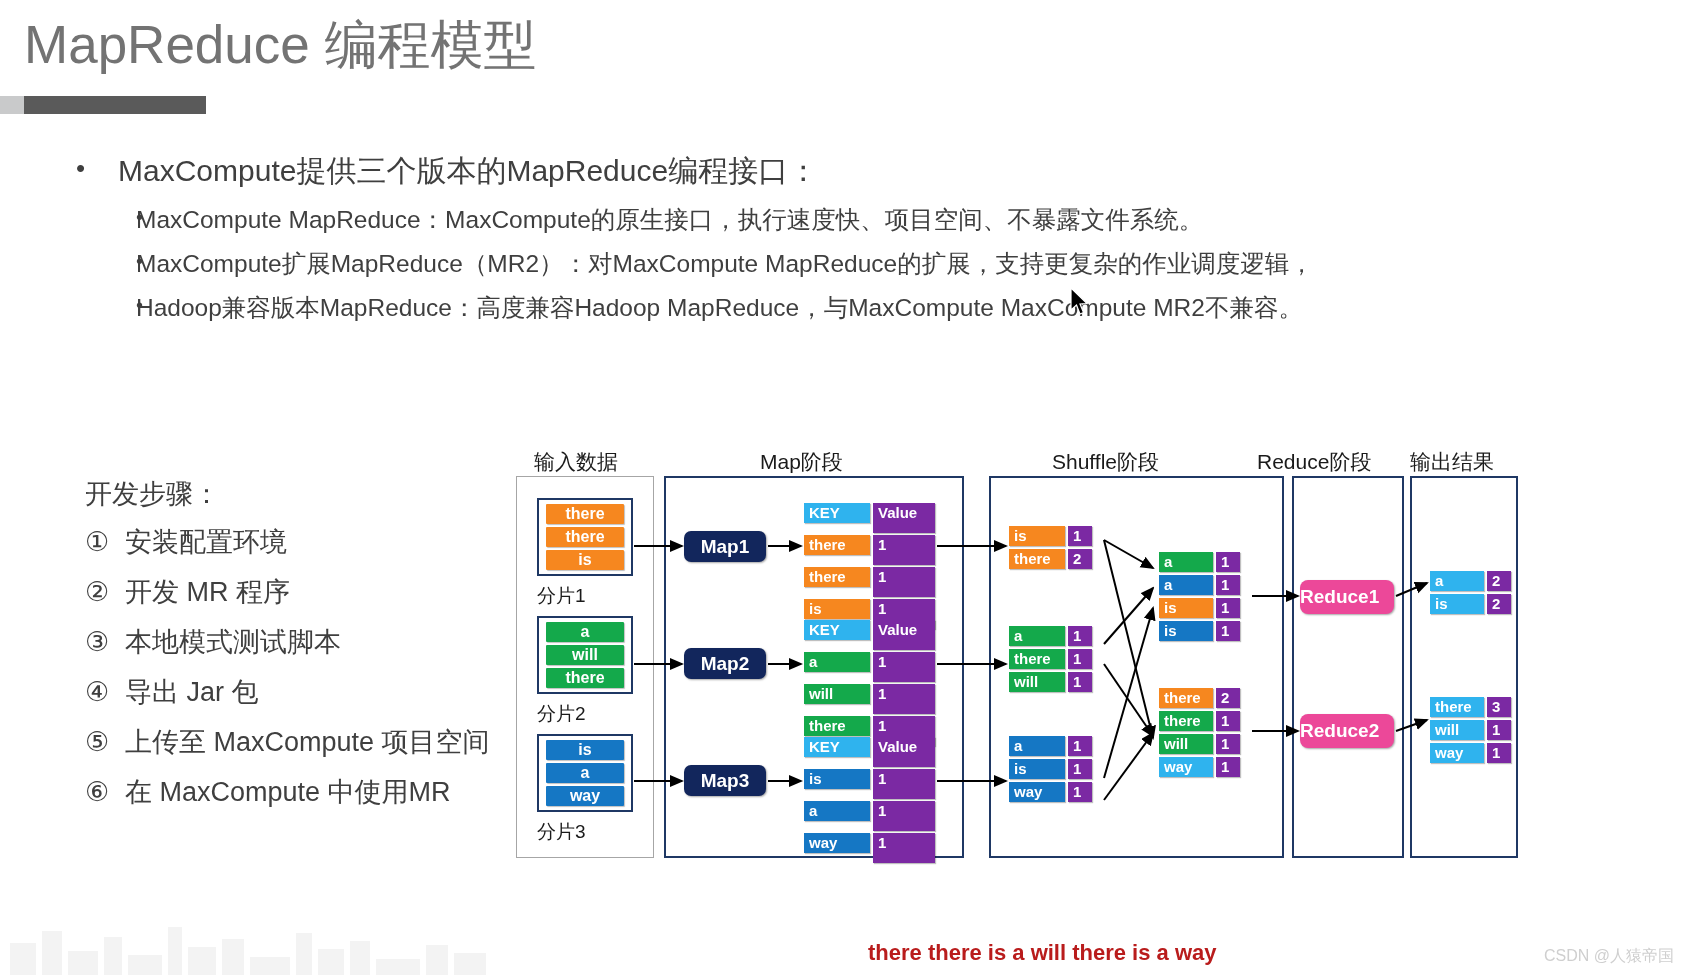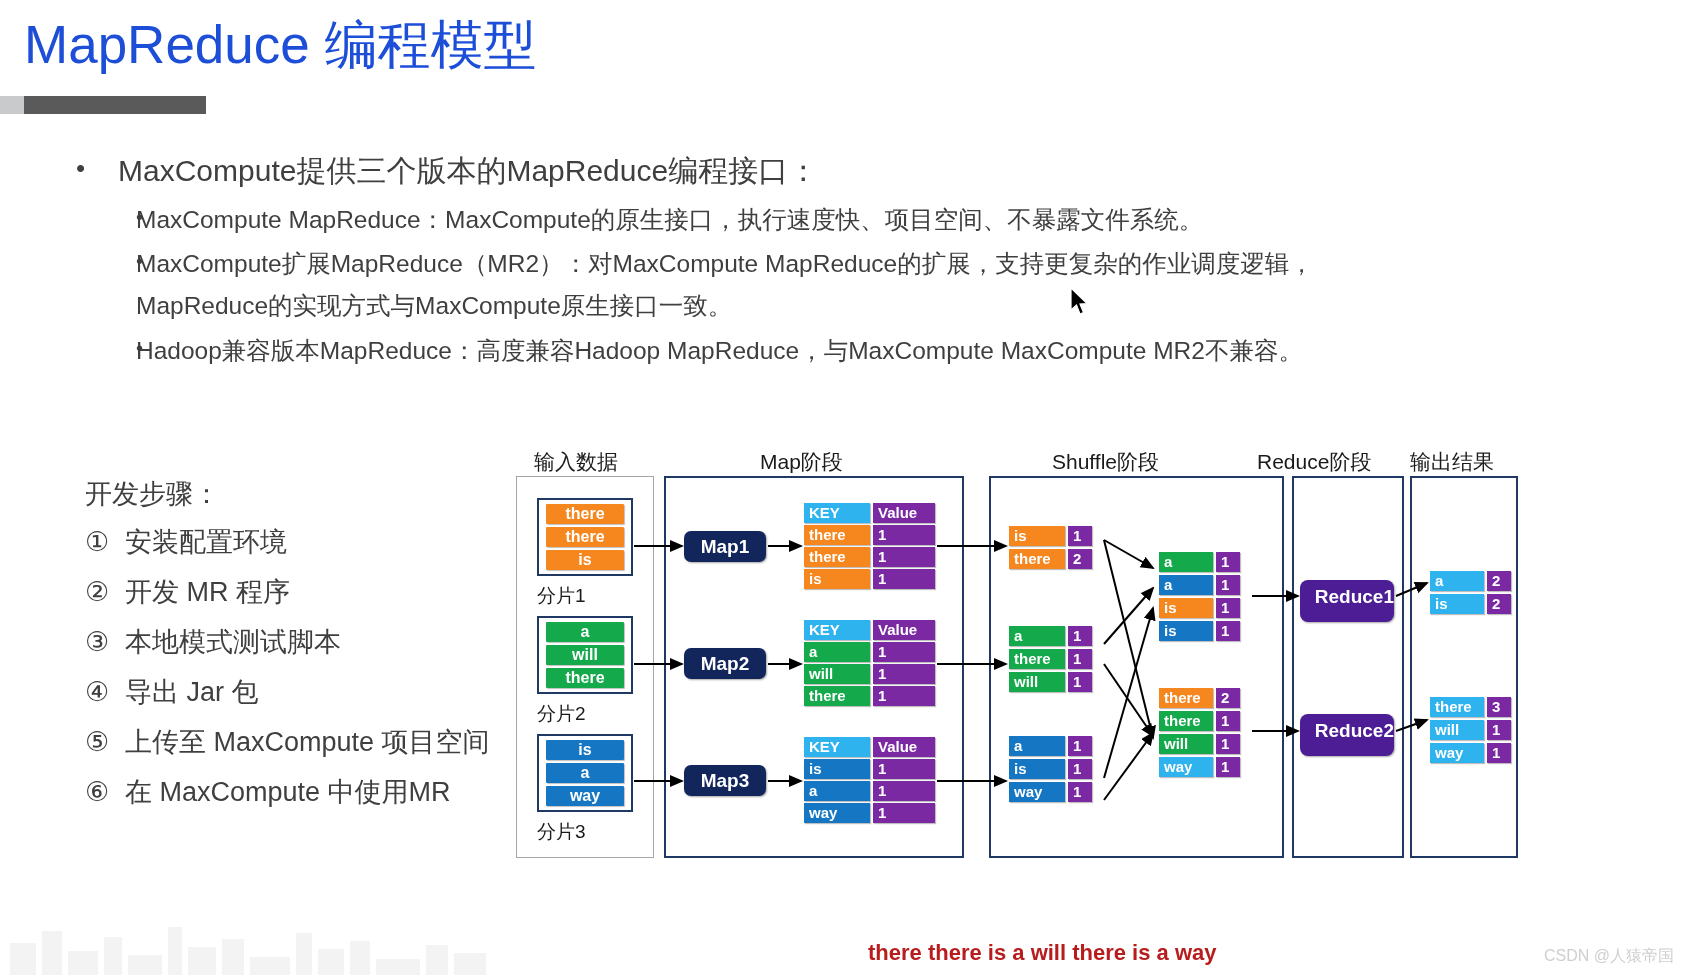--- a/index.html
+++ b/index.html
@@ -9,21 +9,21 @@
     background:#ffffff;
     font-family:"Liberation Sans","DejaVu Sans",sans-serif;
     position:relative;
     overflow:hidden;
     color:#404040;
   }
 
   
   #slide-title{
     position:absolute; left:24px; top:10px;
-    font-size:53px; font-weight:400; color:#1d4ed8;
+    font-size:53px; font-weight:400; color:#737373;
     letter-spacing:0px; white-space:nowrap;
   }
   #title-rule-light{
     position:absolute; left:0px; top:96px; width:24px; height:18px;
     background:#c9cacb;
   }
   #title-rule-dark{
     position:absolute; left:24px; top:96px; width:182px; height:18px;
     background:#5a5a5a;
   }
@@ -59,30 +59,30 @@
   .cell:last-child{ margin-bottom:0; }
   .orange{ background:#f6871f; }
   .green { background:#14a94b; }
   .blue  { background:#1577c4; }
   .lblue { background:#2fb3ee; }
   .split-label{ position:absolute; font-size:19px; color:#1a1a1a; text-align:left; width:100%;}
 
   .mapbox{ position:absolute; background:#12265c; color:#fff; font-weight:bold;
            font-size:19px; border-radius:7px; text-align:center; line-height:31px;
            width:82px; height:31px; box-shadow:1px 1px 2px rgba(0,0,0,.35); }
-  .reducebox{ position:absolute; background:#4c1d95; color:#fff; font-weight:bold;
-           font-size:19px; border-radius:8px; text-align:right; line-height:34px;
-           width:94px; height:42px; box-shadow:1px 1px 2px rgba(0,0,0,.35); }
+  .reducebox{ position:absolute; background:#ec4899; color:#fff; font-weight:bold;
+           font-size:19px; border-radius:8px; text-align:left; line-height:34px;
+           width:94px; height:34px; box-shadow:1px 1px 2px rgba(0,0,0,.35); }
 
   .kv{ position:absolute; }
   .kv .row{ display:flex; margin-bottom:2px;border-radius:9px; }
   .kv .row:last-child{ margin-bottom:0;}
   .kv .k{ width:66px; height:20px; line-height:20px; color:#fff; font-weight:bold;
           font-size:15px; padding-left:5px; box-shadow:1px 1px 1px rgba(0,0,0,.25); }
-  .kv .v{ width:62px; height:20px; line-height:20px; color:#fff; font-weight:bold;
+  .kv .v{ width:62px; height:30px; line-height:20px; color:#fff; font-weight:bold;
           font-size:15px; padding-left:5px; margin-left:3px; background:#7b29a3;
           box-shadow:1px 1px 1px rgba(0,0,0,.25); }
   .kv .hdr .k{ background:#2fb3ee; }
   .kv .hdr .v{ background:#7b29a3; }
 
   .sgroup{ position:absolute; }
   .sgroup .row{ display:flex; margin-bottom:3px; }
   .sgroup .k{ width:56px; height:20px; line-height:20px; color:#fff; font-weight:bold;
               font-size:15px; padding-left:5px; box-shadow:1px 1px 1px rgba(0,0,0,.25);}
   .sgroup .v{ width:24px; height:20px; line-height:20px; color:#fff; font-weight:bold;
@@ -125,21 +125,20 @@
 
   <div class="l2wrap">
     <div class="l2">
       <span class="dot">•</span>
       <span class="txt">MaxCompute MapReduce：MaxCompute的原生接口，执行速度快、项目空间、不暴露文件系统。</span>
     </div>
     <div class="l2">
       <span class="dot">•</span>
       <span class="txt">
         <span>MaxCompute扩展MapReduce（MR2）：对MaxCompute MapReduce的扩展，支持更复杂的作业调度逻辑，</span>
-        <span class="cont" style="margin-top:10px">MapReduce的实现方式与MaxCompute原生接口一致。</span>
       </span>
     </div>
     <div class="l2">
       <span class="dot">•</span>
       <span class="txt">Hadoop兼容版本MapReduce：高度兼容Hadoop MapReduce，与MaxCompute MaxCompute MR2不兼容。</span>
     </div>
   </div>
 </div>
 
 <div id="steps">

